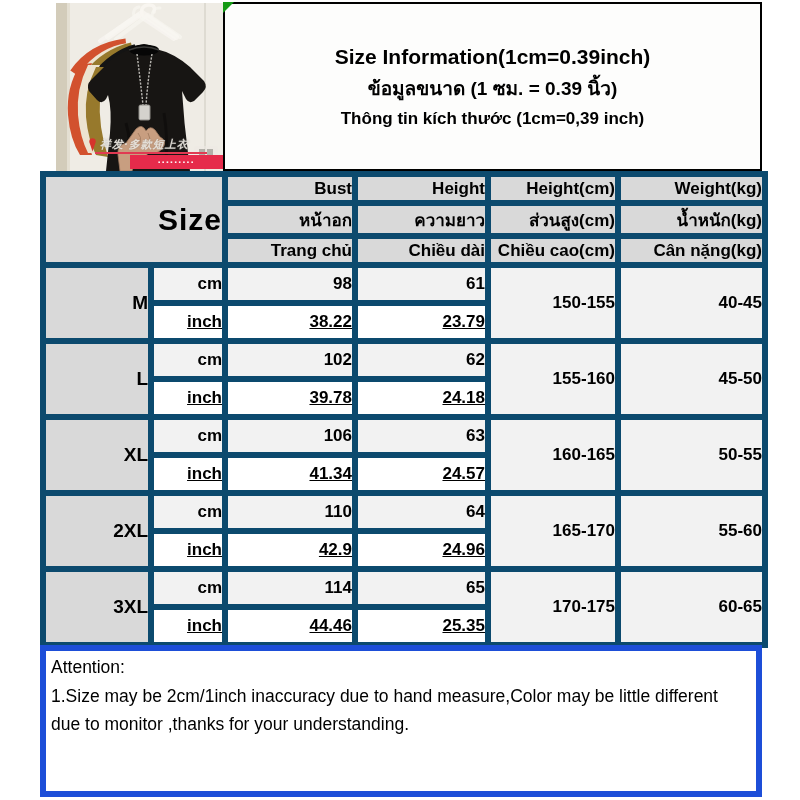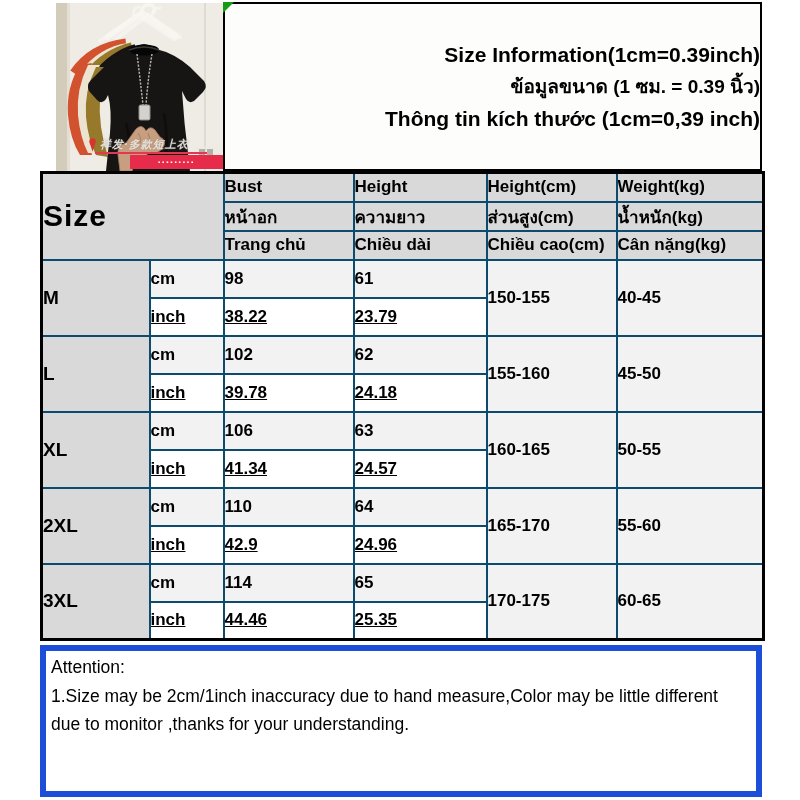--- a/index.html
+++ b/index.html
@@ -15,31 +15,31 @@
   .wm-row{position:absolute;left:32px;top:133px;height:17px;display:flex;align-items:center;gap:3px;filter:blur(.6px);font-style:italic;}
   .wm-text{font-size:11px;font-weight:bold;letter-spacing:1px;color:rgba(233,230,224,.92);white-space:nowrap;text-shadow:0 0 2px rgba(120,120,120,.45);}
   .wm-block{position:absolute;left:138px;top:143px;width:24px;height:13px;background:rgba(236,233,227,.55);border-radius:2px;display:flex;align-items:center;justify-content:center;gap:2px;filter:blur(.5px);}
   .wm-block i{display:block;width:6px;height:8px;background:rgba(130,128,120,.55);}
   .wm-line{position:absolute;left:39px;top:149px;width:112px;height:2px;background:#e03a52;}
   .banner{position:absolute;left:74px;top:152px;width:93px;height:14px;background:#e62b4b;color:#fff;
           font-size:6px;letter-spacing:2px;text-align:center;line-height:14px;font-weight:bold;overflow:hidden;}
 
   
   .title-box{position:absolute;left:223px;top:2px;width:539px;height:169px;border:2px solid #000;background:#fdfdfc;
-             display:flex;flex-direction:column;justify-content:center;align-items:flex-end;gap:5px;text-align:center;}
+             display:flex;flex-direction:column;justify-content:center;align-items:center;gap:5px;text-align:center;}
   .title-box .t-en{font-size:21px;font-weight:bold;}
   .title-box .t-th{font-size:19px;font-weight:bold;line-height:30px;}
-  .title-box .t-vi{font-size:21px;font-weight:bold;}
+  .title-box .t-vi{font-size:17px;font-weight:bold;}
   .green-tri{position:absolute;left:-2px;top:-2px;width:0;height:0;
              border-top:11px solid #149a14;border-right:11px solid transparent;}
 
   
   table.size-table{position:absolute;left:40px;top:171px;width:722px;border-collapse:collapse;table-layout:fixed;
                    border:3px solid #000;}
-  .size-table td{border:2px solid #0c4a6e;text-align:left;vertical-align:middle;font-weight:bold;font-size:17px;padding:0;overflow:hidden;}
+  .size-table td{border:6px solid #0c4a6e;text-align:right;vertical-align:middle;font-weight:bold;font-size:17px;padding:0;overflow:hidden;}
   .size-table tr.hr td{height:29px;}
   .size-table tr.dr td{height:38px;}
   .g{background:#d9d9d9;}
   .lg{background:#f2f2f2;}
   .w{background:#ffffff;text-decoration:underline;}
   td.corner{font-size:30px;letter-spacing:1px;}
   td.szl{font-size:19px;}
 
   
   .attention{position:absolute;left:40px;top:645px;width:722px;height:152px;border:6px solid #1d4ed8;background:#fff;

